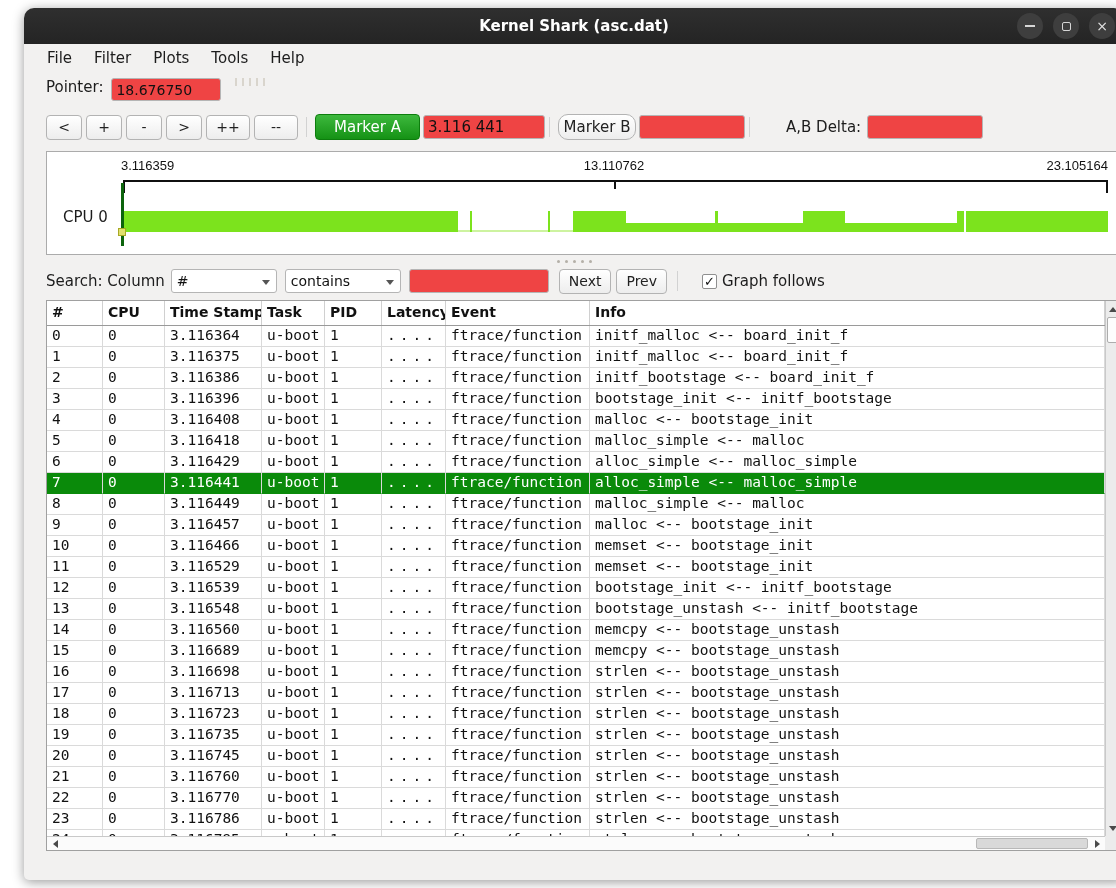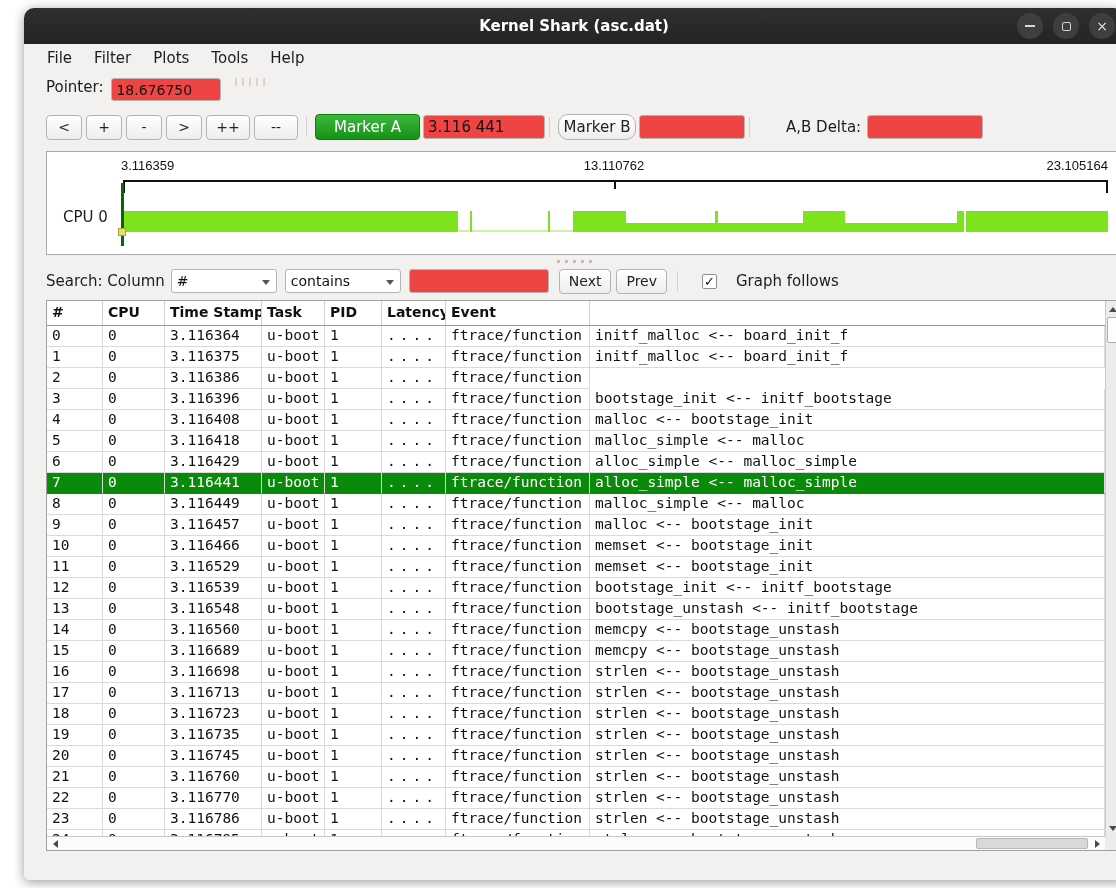--- a/index.html
+++ b/index.html
@@ -68,21 +68,21 @@
   .combo-col { width:106px; margin-left:6px; } .combo-match { width:116px; margin-left:8px; }
   .combo .arrow { position:absolute; right:6px; top:10px; width:0; height:0;
                   border-left:4px solid transparent; border-right:4px solid transparent; border-top:5px solid #555; }
   .search-input { width:140px; height:24px; margin-left:8px; }
   .sbtn { height:25px; border:1px solid #b3b3b3; border-radius:4px; background:linear-gradient(#ffffff,#ededed);
           font-size:14px; color:#222; font-family:"DejaVu Sans",sans-serif; padding:0 9px; }
   .next-btn { margin-left:10px; } .prev-btn { margin-left:5px; }
   .chk { width:15px; height:15px; border:1px solid #8f8f8f; border-radius:2px; background:#fff;
          margin-left:16px; display:flex; align-items:center; justify-content:center;
          font-size:13px; color:#111; line-height:13px; }
-  .chk-lbl { margin-left:19px; }
+  .chk-lbl { margin-left:5px; }
   
   .table-wrap { position:relative; margin:5px 0 0 22px; width:1074px; height:551px;
                 border:1px solid #a0a0a0; background:#fff; overflow:hidden; }
   .trow { display:grid; grid-template-columns:56px 62px 97px 63px 57px 64px 144px auto; }
   .thead { height:25px; margin-right:14px; border-bottom:1px solid #9a9a9a; }
   .th { font-size:14px; font-weight:bold; color:#111; padding:3px 0 0 5px;
         border-right:1px solid #d0d0d0; white-space:nowrap; overflow:hidden; }
   .tbody { position:absolute; left:0; top:25px; right:14px; bottom:14px; overflow:hidden; }
   .td { font-family:"DejaVu Sans Mono",monospace; font-size:14.5px; color:#111; height:21px;
         line-height:19px; padding-left:5px; border-right:1px solid #dadada; border-bottom:1px solid #dadada;
@@ -223,20 +223,21 @@
 
   <div class="table-wrap">
     <div class="trow thead" id="thead">
         <div class="th">#</div>
         <div class="th">CPU</div>
         <div class="th">Time Stamp</div>
         <div class="th">Task</div>
         <div class="th">PID</div>
         <div class="th">Latency</div>
         <div class="th">Event</div>
+        <div class="th">Info</div>
       </div>
     <div class="tbody" id="tbody">
         <div class="trow">
           <div class="td">0</div>
           <div class="td">0</div>
           <div class="td">3.116364</div>
           <div class="td">u-boot</div>
           <div class="td">1</div>
           <div class="td lat">....</div>
           <div class="td">ftrace/function</div>
@@ -253,20 +254,21 @@
           <div class="td">initf_malloc &lt;-- board_init_f</div>
         </div>
         <div class="trow">
           <div class="td">2</div>
           <div class="td">0</div>
           <div class="td">3.116386</div>
           <div class="td">u-boot</div>
           <div class="td">1</div>
           <div class="td lat">....</div>
           <div class="td">ftrace/function</div>
+          <div class="td">initf_bootstage &lt;-- board_init_f</div>
         </div>
         <div class="trow">
           <div class="td">3</div>
           <div class="td">0</div>
           <div class="td">3.116396</div>
           <div class="td">u-boot</div>
           <div class="td">1</div>
           <div class="td lat">....</div>
           <div class="td">ftrace/function</div>
           <div class="td">bootstage_init &lt;-- initf_bootstage</div>

